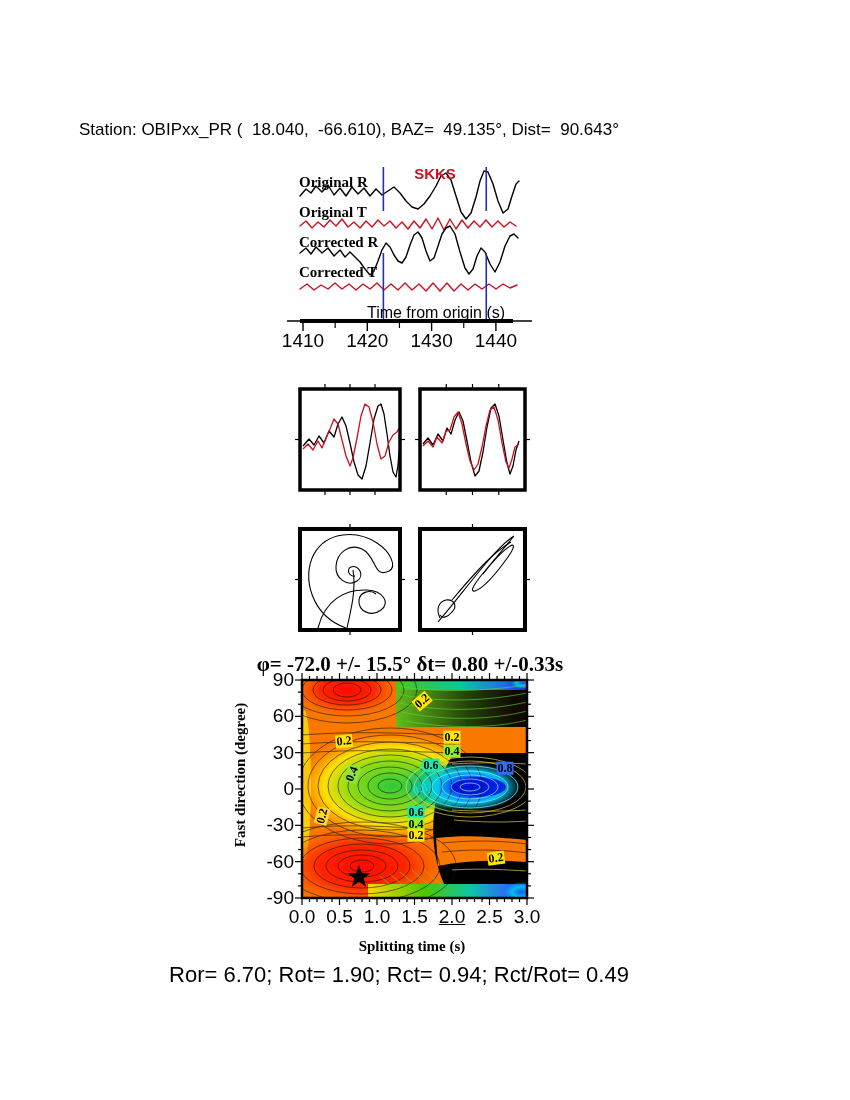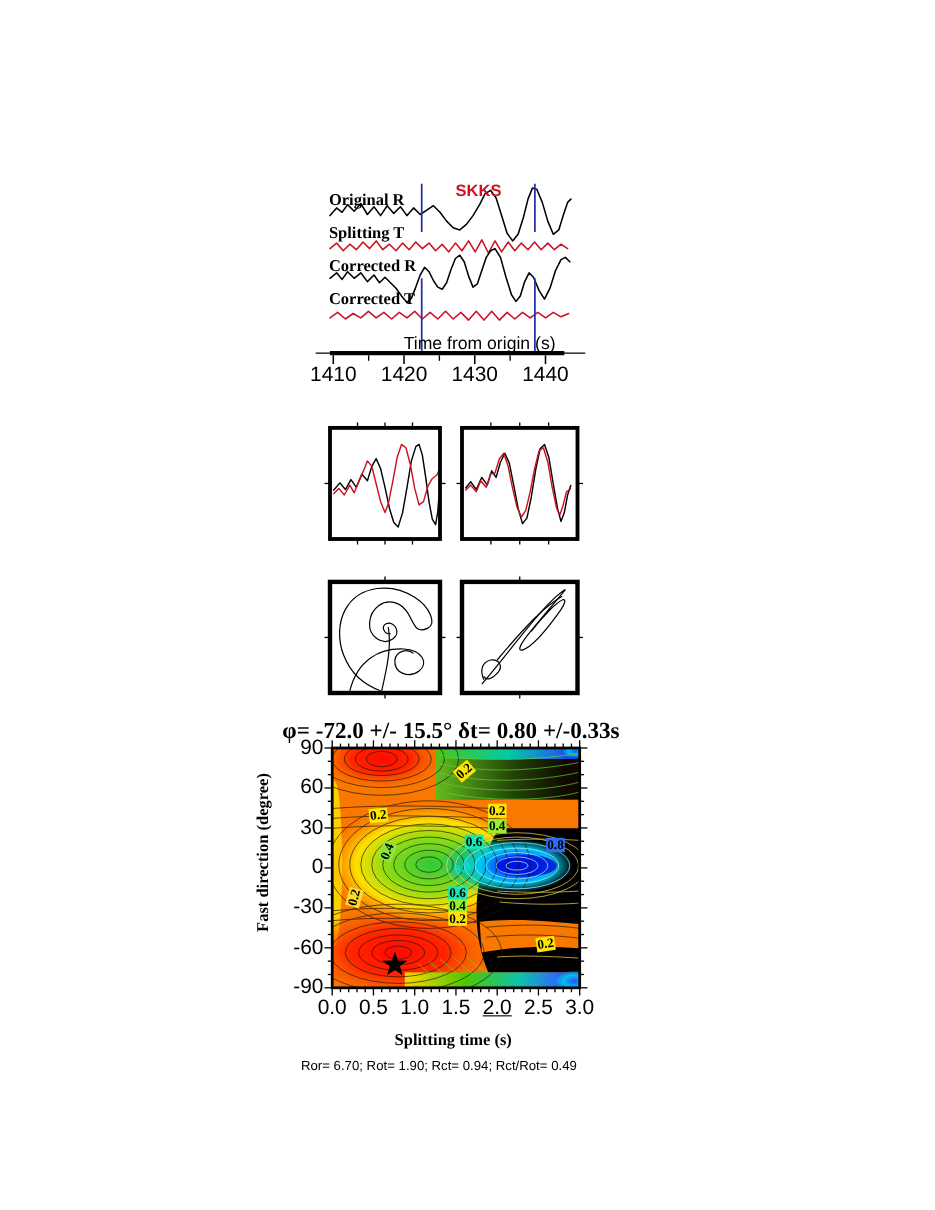--- a/index.html
+++ b/index.html
@@ -10,30 +10,31 @@
   .ctr{transform:translateX(-50%)}
   .hdr{font-size:17px}
   .serifb{font-family:"Liberation Serif",serif;font-weight:bold}
   .tracelab{font-size:15px}
   .tickl{font-size:19px;transform:translateX(-50%)}
   .ytickl{font-size:19px;transform:translate(-100%,-50%)}
   .phase{font-size:15px;font-weight:600;color:#cc1122}
   .timelab{font-size:16px}
   .ctitle{font-size:21px}
   .axlab{font-size:15px}
-  .stats{font-size:12px}
+  .stats{font-size:22px}
   .clabel{font-size:12px;font-weight:bold;font-family:"Liberation Serif",serif;
           line-height:1.05;padding:0 1px;transform-origin:center}
   svg{display:block}
 </style>
 </head>
 <body>
 
 <div id="page">
 
+  <div class="abs hdr t ctr" style="left:349px;top:120px">Station: OBIPxx_PR (  18.040,  -66.610), BAZ=  49.135°, Dist=  90.643°</div>
 
   <svg id="contour-bg" class="abs" style="left:302px;top:680px;width:225px;height:218px;overflow:hidden" viewBox="0 0 225 218">
     <defs>
       <radialGradient id="gRed">
           <stop offset="0%" stop-color="#ff0800"></stop>
           <stop offset="50%" stop-color="#ff2600"></stop>
           <stop offset="100%" stop-color="#ff5a00" stop-opacity="0"></stop>
         </radialGradient>
       <radialGradient id="gGreen">
           <stop offset="0%" stop-color="#2ec93a"></stop>
@@ -312,21 +313,21 @@
       <line x1="527" y1="704.2222222222222" x2="531" y2="704.2222222222222" stroke="#000" stroke-width="1.2"></line>
       <line x1="298" y1="692.1111111111111" x2="302" y2="692.1111111111111" stroke="#000" stroke-width="1.2"></line>
       <line x1="527" y1="692.1111111111111" x2="531" y2="692.1111111111111" stroke="#000" stroke-width="1.2"></line>
       <line x1="295" y1="680" x2="302" y2="680" stroke="#000" stroke-width="1.2"></line>
       <line x1="527" y1="680" x2="534" y2="680" stroke="#000" stroke-width="1.2"></line>
       <polygon points="359.0,865.0 361.8,873.1 370.4,873.3 363.6,878.5 366.1,886.7 359.0,881.8 351.9,886.7 354.4,878.5 347.6,873.3 356.2,873.1" fill="#000"></polygon>
     </svg>
 
   <div class="abs phase ctr" style="left:435px;top:165px">SKKS</div>
   <div class="abs serifb tracelab" style="left:299px;top:174px">Original R</div>
-  <div class="abs serifb tracelab" style="left:299px;top:204px">Splitting T</div>
+  <div class="abs serifb tracelab" style="left:299px;top:204px">Original T</div>
   <div class="abs serifb tracelab" style="left:299px;top:234px">Corrected R</div>
   <div class="abs serifb tracelab" style="left:299px;top:264px">Corrected T</div>
   <div class="abs timelab ctr" style="left:436px;top:304px">Time from origin (s)</div>
 
   <div class="abs serifb ctitle ctr t" style="left:410px;top:652px">φ= -72.0 +/- 15.5° δt= 0.80 +/-0.33s</div>
   <div class="abs serifb axlab" style="left:240px;top:775px;transform:translate(-50%,-50%) rotate(-90deg)">Fast direction (degree)</div>
   <div class="abs serifb axlab ctr" style="left:412px;top:938px">Splitting time (s)</div>
 
   <div class="abs stats t ctr" style="left:399px;top:962px">Ror= 6.70; Rot= 1.90; Rct= 0.94; Rct/Rot= 0.49</div>
 <div class="abs tickl" style="left: 303px; top: 330px;">1410</div>

